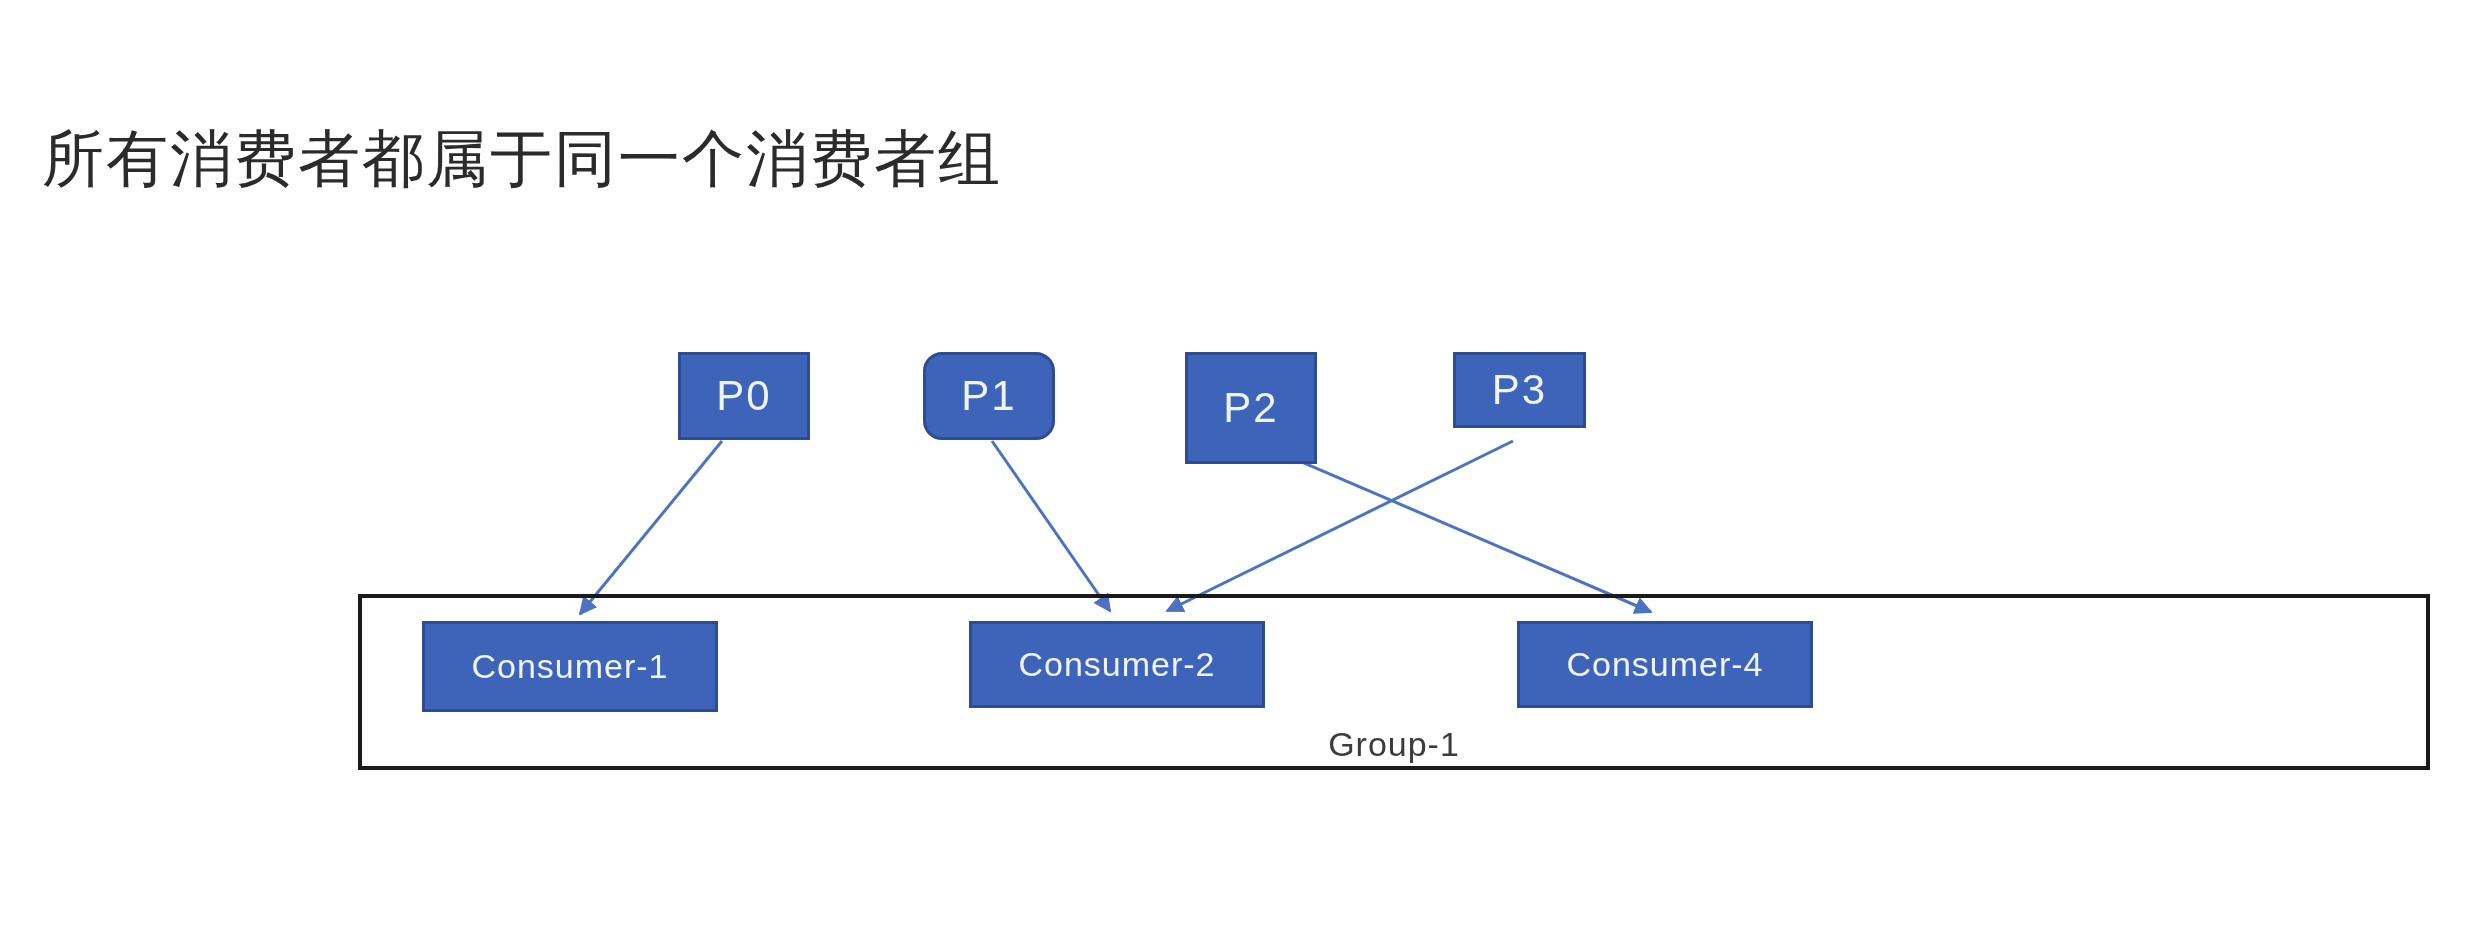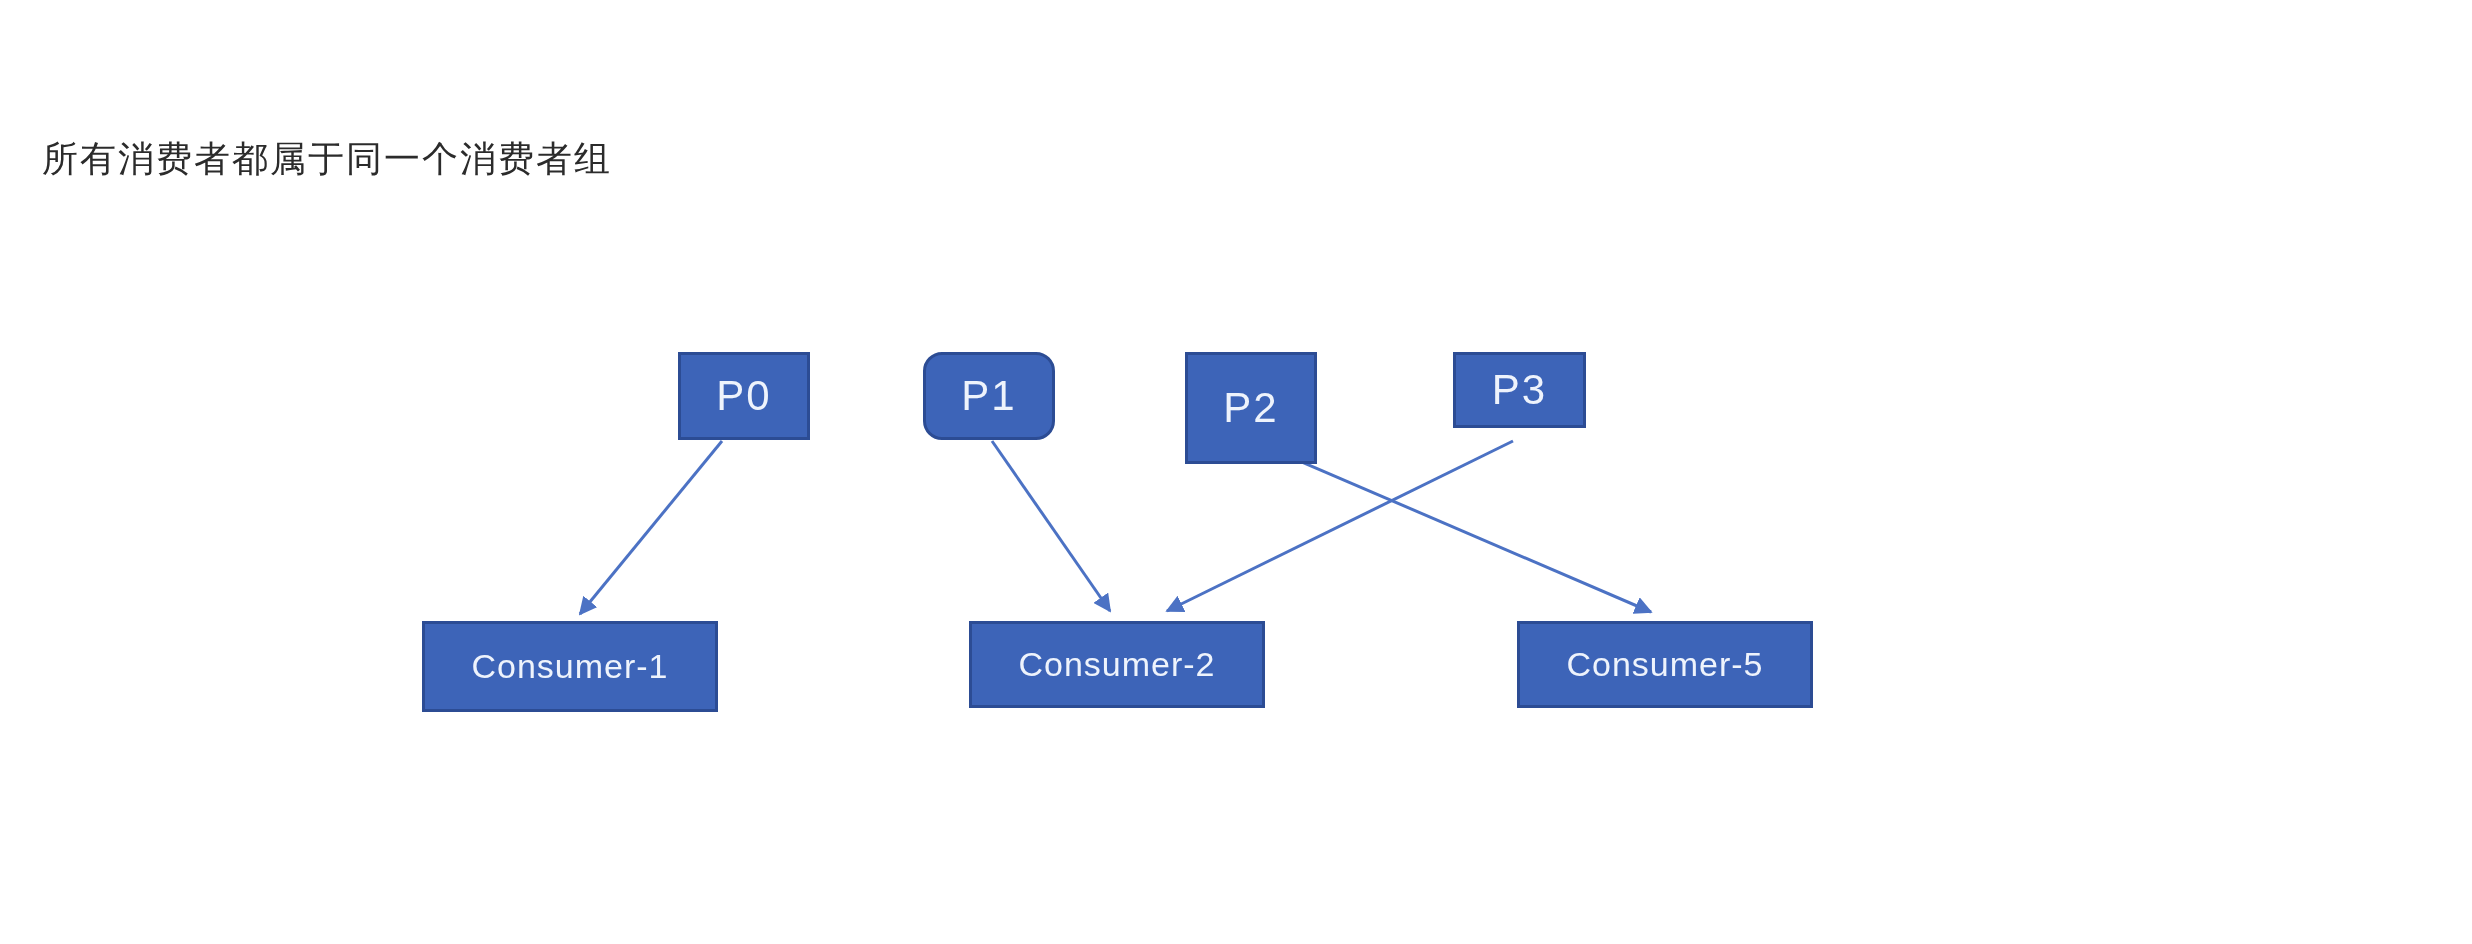--- a/index.html
+++ b/index.html
@@ -22,21 +22,21 @@
     line-height: 60px;
     color: var(--heading-text, #2b2b2b);
     font-weight: 400;
     letter-spacing: 1px;
     white-space: nowrap;
   }
   .heading-subtitle {
     position: absolute;
     left: 42px;
     top: 128px;
-    font-size: 36px;
+    font-size: 62px;
     line-height: 62px;
     color: var(--heading-text, #2b2b2b);
     font-weight: 400;
     letter-spacing: 2px;
     white-space: nowrap;
   }
   #arrow-layer {
     position: absolute;
     left: 0; top: 0;
     width: 2472px;
@@ -98,20 +98,23 @@
       <marker id="arrowhead" viewBox="0 0 10 10" refX="9" refY="5" markerWidth="6" markerHeight="6" orient="auto-start-reverse">
         <path d="M 0 0 L 10 5 L 0 10 z" class="arrowhead-path" fill="#4c72c4"></path>
       </marker>
     </defs>
   <line x1="722" y1="441" x2="580" y2="614" stroke="#4c72c4" stroke-width="3" marker-end="url(#arrowhead)"></line>
       <line x1="992" y1="441" x2="1110" y2="611" stroke="#4c72c4" stroke-width="3" marker-end="url(#arrowhead)"></line>
       <line x1="1253" y1="441" x2="1651" y2="612" stroke="#4c72c4" stroke-width="3" marker-end="url(#arrowhead)"></line>
       <line x1="1513" y1="441" x2="1167" y2="611" stroke="#4c72c4" stroke-width="3" marker-end="url(#arrowhead)"></line>
     </svg>
 
+  <div class="group-rect" id="group-rect" style="left: 358px; top: 594px; width: 2072px; height: 176px;">
+    <div class="group-label">Group-1</div>
+  </div>
 
   <div id="nodes">
       <div class="node partition" style="left: 660px; top: 352px; width: 132px; height: 88px; margin-left: 18px;">
         <span class="node-label">P0</span>
       </div>
       <div class="node partition" style="left: 923px; top: 352px; width: 132px; height: 88px; border-radius: 19px;">
         <span class="node-label">P1</span>
       </div>
       <div class="node partition" style="left: 1185px; top: 352px; width: 132px; height: 112px;">
         <span class="node-label">P2</span>
@@ -119,17 +122,17 @@
       <div class="node partition" style="left: 1453px; top: 352px; width: 133px; height: 76px;">
         <span class="node-label">P3</span>
       </div>
       <div class="node consumer" style="left: 422px; top: 621px; width: 296px; height: 91px;">
         <span class="node-label">Consumer-1</span>
       </div>
       <div class="node consumer" style="left: 969px; top: 621px; width: 296px; height: 87px;">
         <span class="node-label">Consumer-2</span>
       </div>
       <div class="node consumer" style="left: 1517px; top: 621px; width: 296px; height: 87px;">
-        <span class="node-label">Consumer-5</span>
+        <span class="node-label">Consumer-4</span>
       </div>
     </div>
 
 </div>
 
 </body></html>

